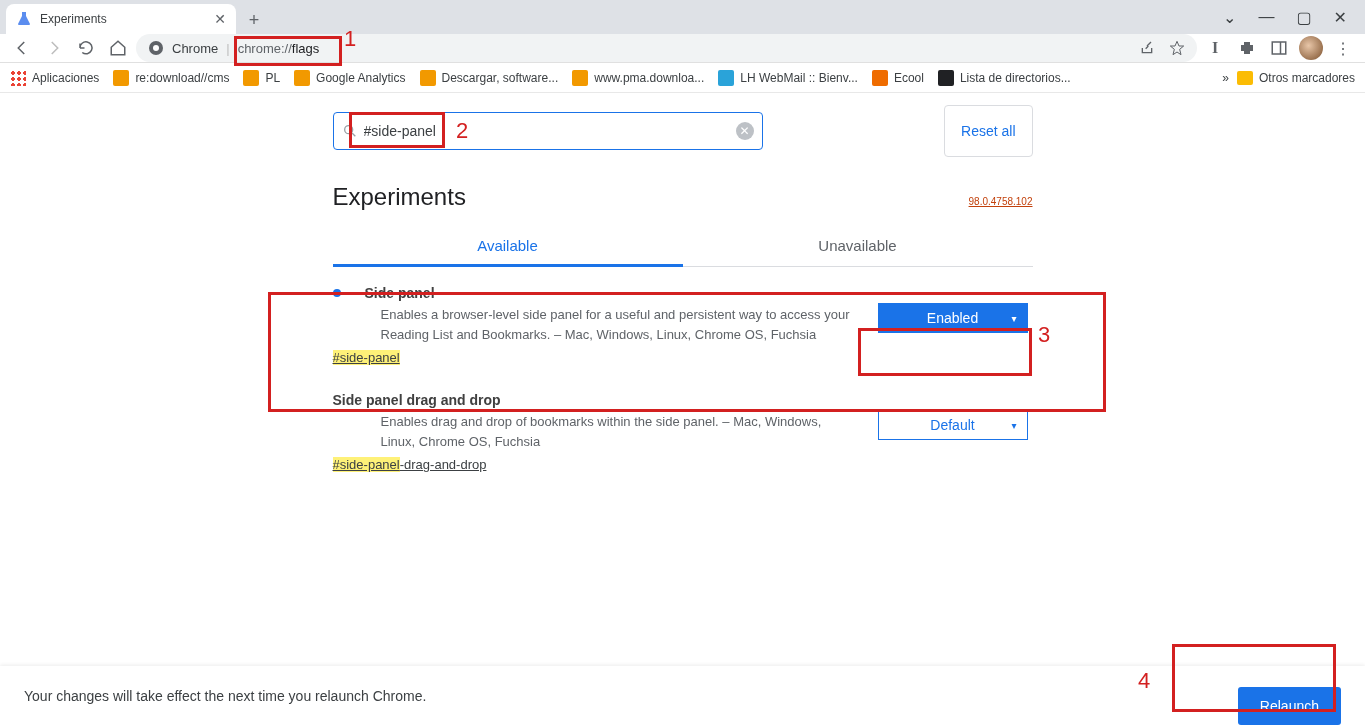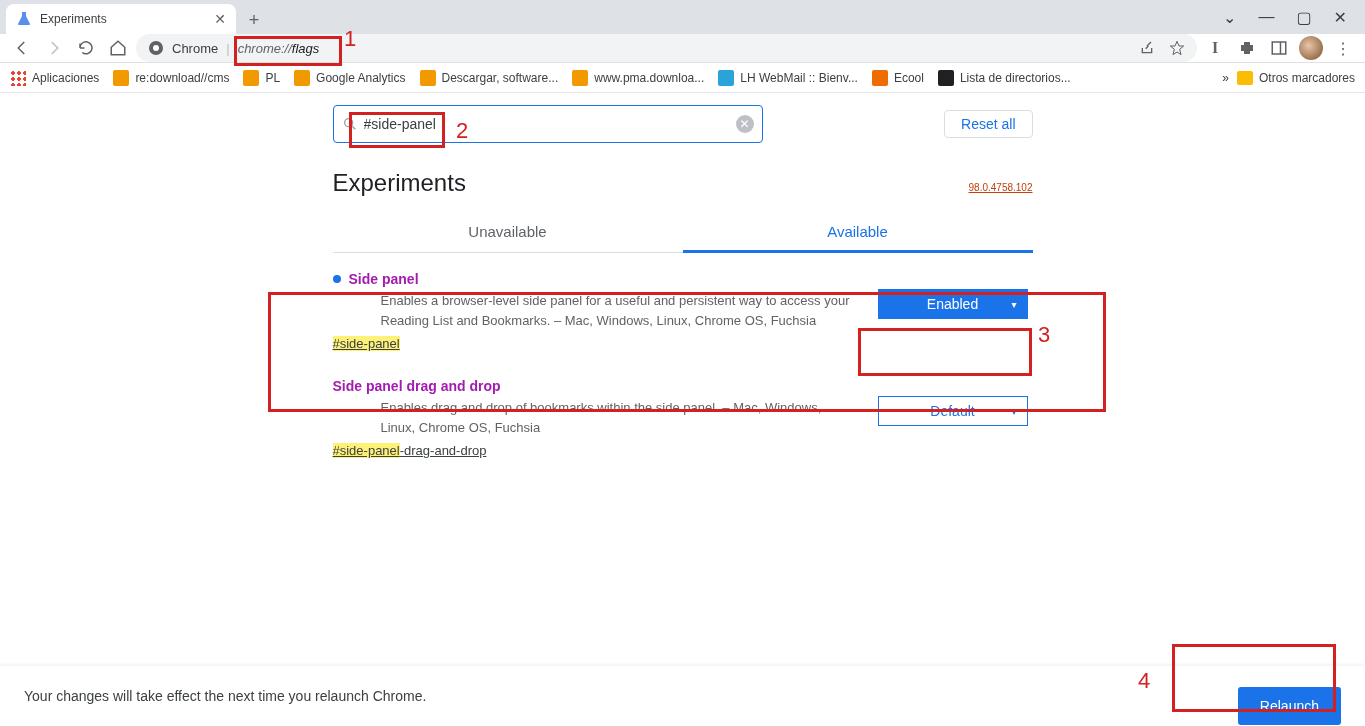--- a/index.html
+++ b/index.html
@@ -12,21 +12,21 @@
 .tab .close { margin-left:auto; color:#5f6368; font-size:14px; }
 .newtab { width:28px; height:28px; display:flex; align-items:center; justify-content:center; color:#5f6368; font-size:18px; margin-left:4px; }
 .win-controls { position:absolute; right:0; top:0; height:34px; display:flex; align-items:center; gap:22px; padding-right:18px; color:#3c4043; }
 
 
 .toolbar { height:29px; background:#fff; display:flex; align-items:center; padding:0 8px; gap:4px; border-bottom:1px solid #e0e0e0; }
 .nav-btn { width:28px; height:28px; display:flex; align-items:center; justify-content:center; color:#5f6368; }
 .nav-btn.disabled { color:#bdbdbd; }
 .omnibox { flex:1; height:28px; background:#f1f3f4; border-radius:14px; display:flex; align-items:center; padding:0 12px; gap:8px; color:#5f6368; font-size:13px; position:relative; }
 .omnibox .site { color:#3c4043; }
-.omnibox .url { color:#5f6368;font-style:italic; }
+.omnibox .url { color:#5f6368; }
 .tool-icon { width:28px; height:28px; display:flex; align-items:center; justify-content:center; color:#5f6368; }
 .avatar { width:24px; height:24px; border-radius:50%; background:radial-gradient(circle at 40% 40%,#e8c6a8,#7a4e2a); }
 
 
 .bookbar { height:30px; background:#fff; border-bottom:1px solid #e8e8e8; display:flex; align-items:center; padding:0 10px; gap:14px; font-size:12px; color:#3c4043; }
 .bk { display:flex; align-items:center; gap:6px; white-space:nowrap; }
 .bk .ico { width:16px; height:16px; background:#f29900; border-radius:2px; display:inline-block; }
 .apps-ico { width:16px; height:16px; display:inline-block; background:
   radial-gradient(circle,#ea4335 2px,transparent 2px) 0 0/6px 6px,
   radial-gradient(circle,#34a853 2px,transparent 2px) 6px 0/6px 6px,
@@ -36,34 +36,34 @@
 .folder-ico { width:16px; height:14px; background:#fbbc04; border-radius:2px; display:inline-block; }
 
 
 .content { position:relative; height:calc(726px - 34px - 36px - 30px - 60px); overflow:auto; }
 .center { width:700px; margin:0 auto; }
 .search-row { display:flex; align-items:center; gap:12px; padding:12px 0 8px; }
 .search-box { flex:0 0 430px; height:38px; border:1px solid #1a73e8; border-radius:4px; display:flex; align-items:center; padding:0 8px; position:relative; }
 .search-box .mag { color:#9aa0a6; margin-right:6px; }
 .search-box input { border:none; outline:none; font-size:14px; color:#3c4043; flex:1; background:transparent; }
 .search-box .clear { width:18px; height:18px; border-radius:50%; background:#bdc1c6; color:#fff; font-size:12px; display:flex; align-items:center; justify-content:center; }
-.reset-btn { margin-left:auto; border:1px solid #dadce0; background:#fff; color:#1a73e8; font-size:14px; height:28px; padding:0 16px; border-radius:4px; }
+.reset-btn { margin-left:auto; border:1px solid #dadce0; background:#fff; color:#1a73e8; font-size:14px; height:52px; padding:0 16px; border-radius:4px; }
 
 .page-title-row { display:flex; align-items:baseline; justify-content:space-between; padding:18px 0 4px; }
 .page-title { font-size:24px; color:#202124; font-weight:400; }
 .version { font-size:10px; color:#c2410c;text-decoration:underline; }
 
 .tabs { display:flex; border-bottom:1px solid #dadce0; margin-top:10px; }
 .tabbtn { flex:1; text-align:center; padding:12px 0; font-size:15px; color:#5f6368; position:relative; }
 .tabbtn.active { color:#1a73e8; }
 .tabbtn.active::after { content:""; position:absolute; left:0; right:0; bottom:-1px; height:3px; background:#1a73e8; }
 
 .flag { display:flex; padding:18px 0 8px; gap:20px; }
 .flag-left { flex:1; }
-.flag-title { font-size:14px; color:#a21caf; font-weight:600; display:flex; align-items:center; gap:8px; }
+.flag-title { font-size:14px; color:#404040; font-weight:600; display:flex; align-items:center; gap:24px; }
 .dot { width:8px; height:8px; border-radius:50%; background:#1a73e8; display:inline-block; }
 .flag-desc { font-size:13px; color:#5f6368; margin-top:4px; line-height:1.5;margin-left:48px; }
 .flag-hash { display:inline-block; font-size:13px; color:#3c4043; margin-top:6px; text-decoration:underline; text-decoration-color:#3c4043; }
 .hl { background:#fef178; }
 .flag-right { width:160px; display:flex; align-items:flex-start; padding-top:18px;justify-content:center; }
 .select { width:150px; height:30px; border:1px solid #1a73e8; background:#fff; color:#1a73e8; font-size:14px; display:flex; align-items:center; justify-content:center; gap:8px; position:relative; }
 .select.filled { background:#1a73e8; color:#fff; }
 .select .chev { position:absolute; right:10px; font-size:10px; }
 
 
@@ -224,22 +224,22 @@
       </div>
       <button class="reset-btn">Reset all</button>
     </div>
 
     <div class="page-title-row">
       <div class="page-title">Experiments</div>
       <div class="version">98.0.4758.102</div>
     </div>
 
     <div class="tabs">
+      <div class="tabbtn active">Available</div>
       <div class="tabbtn">Unavailable</div>
-      <div class="tabbtn active">Available</div>
     </div>
 
     <div id="flag-list">
         <div class="flag">
           <div class="flag-left"><div class="flag-title">
               <span class="dot"></span>
               <span>Side panel</span>
             </div><div class="flag-desc">Enables a browser-level side panel for a useful and persistent way to access your Reading List and Bookmarks. – Mac, Windows, Linux, Chrome OS, Fuchsia</div><span class="flag-hash"><span class="hl">#side-panel</span></span></div>
           <div class="flag-right">
             <div class="select filled">

